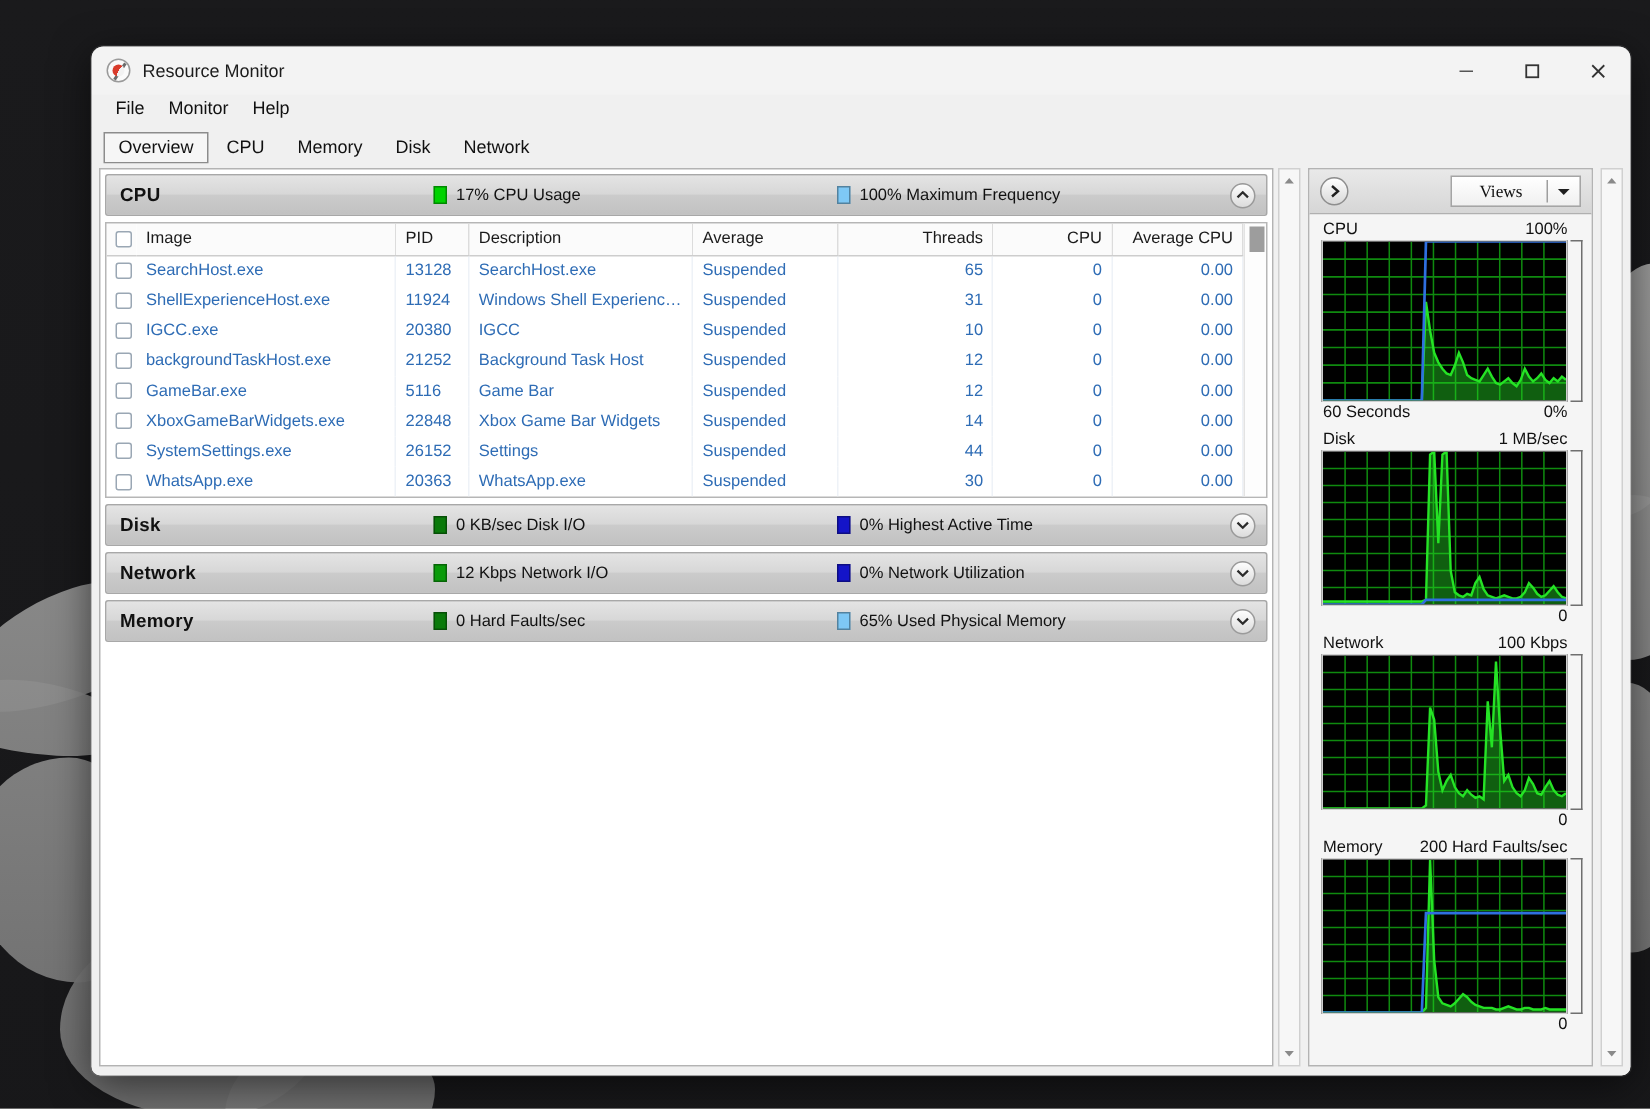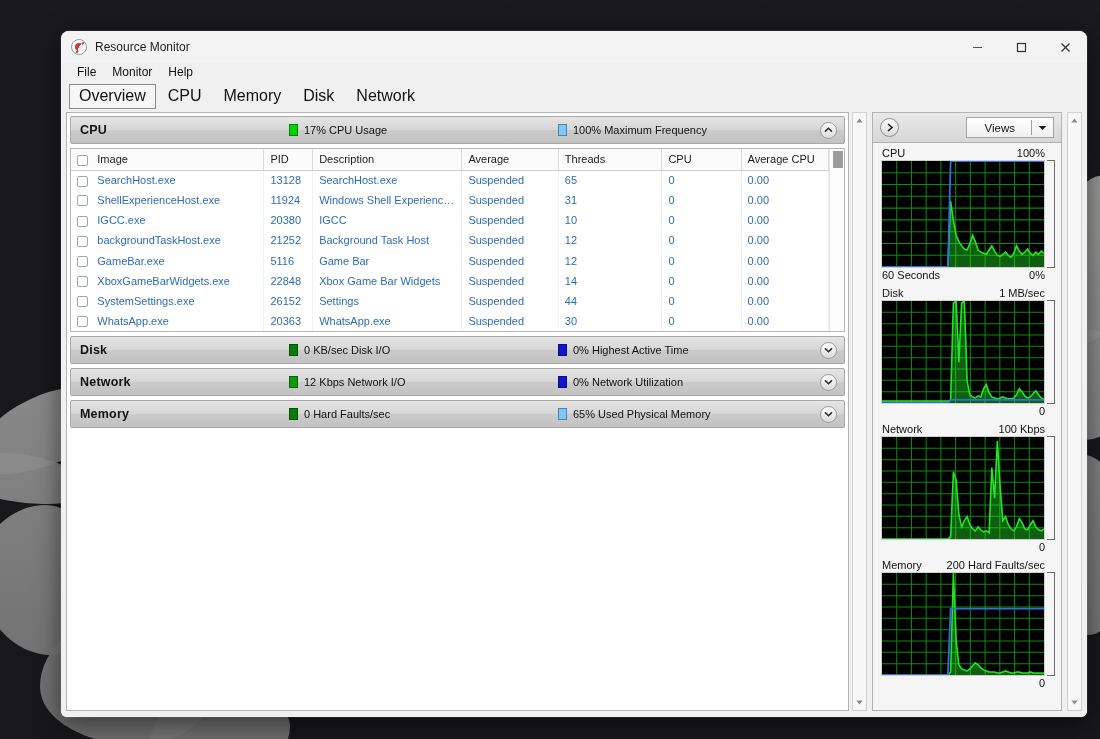--- a/index.html
+++ b/index.html
@@ -80,21 +80,21 @@
   .winbtn svg { display:block; }
 
   
   .menubar { height:22px; display:flex; padding-left:8px;
              background:#f0f0f0; flex:0 0 auto; }
   .menuitem { font-size:12px; color:#111; padding:2px 8px; }
 
   
   .tabstrip { height:24px; display:flex; align-items:flex-end; padding-left:8px;
               background:#f0f0f0; flex:0 0 auto; gap:2px; }
-  .tab { font-size:16px; color:#111; padding:2px 9px 3px; border:1px solid transparent; }
+  .tab { font-size:12px; color:#111; padding:2px 9px 3px; border:1px solid transparent; }
   .tab.active { border:1px solid #8c8c8c; background:#f6f6f6; }
 
   
   .wbody { flex:1 1 auto; display:flex; min-height:0; background:#f0f0f0;
            padding:3px 0 6px 0; }
   .leftpane {
     flex:1 1 auto; min-width:0; margin-left:5px;
     background:#ffffff; border:1px solid #b3b3b3;
     display:flex; flex-direction:column; overflow:hidden;
   }
@@ -126,21 +126,21 @@
     height:184px; display:flex; overflow:hidden; position:relative;
   }
   table.proc { border-collapse:collapse; width:100%; table-layout:fixed; }
   table.proc th {
     font-size:11px; font-weight:normal; color:#1a1a1a;
     background:#fbfbfb;
     border-right:1px solid #dcdcdc; border-bottom:1px solid #cdcdcd;
     height:21px; padding:0 6px; text-align:left; white-space:nowrap;
     position:relative;
   }
-  table.proc th.num, table.proc td.num { text-align:left; }
+  table.proc th.num, table.proc td.num { text-align:right; }
   table.proc td {
     font-size:11px; color:#2e6cb5; height:16.8px; padding:0 6px;
     border-right:1px solid #eef2f7; white-space:nowrap;
     overflow:hidden; text-overflow:ellipsis;
   }
   td.cb, th.cb { width:18px; padding:0 0 0 6px !important; border-right:none !important; }
   .chk { width:11px; height:11px; border:1px solid #9aa7b4; background:#fff;
          border-radius:2px; display:inline-block; vertical-align:middle; }
   .tbl-scrollbar { width:15px; flex:0 0 15px; background:#fdfdfd;
                    border-left:1px solid #e3e3e3; position:relative; }
@@ -154,21 +154,21 @@
     display:flex; flex-direction:column; overflow:hidden;
   }
   .views-bar { height:30px; display:flex; align-items:center; flex:0 0 auto;
                background:linear-gradient(180deg,#e9e9e9,#d6d6d6);
                border-bottom:1px solid #b0b0b0; }
   .circ-btn { width:19px; height:19px; margin-left:7px; border-radius:50%;
               background:linear-gradient(180deg,#fefefe,#d9d9d9);
               border:1px solid #8e8e8e; display:flex; align-items:center; justify-content:center; }
   .views-btn { margin-left:auto; margin-right:7px; height:21px; display:flex; align-items:center;
                background:linear-gradient(180deg,#ffffff,#f0f0f0);
-               border:1px solid #a5a5a5; }
+               border:1px solid #a5a5a5;font-family:Liberation Serif, serif; }
   .views-btn .lbl { font-size:11.5px; color:#111; padding:0 16px 0 18px; }
   .views-btn .sep { width:1px; height:15px; background:#9e9e9e; }
   .views-btn .dd { padding:0 6px; display:flex; align-items:center; }
 
   .graphs { flex:1 1 auto; padding:4px 6px 4px 8px; overflow:hidden; background:#f5f5f5; }
   .graph-block { margin-bottom:6px; }
   .graph-head { display:flex; justify-content:space-between; align-items:baseline;
                 font-size:11px; color:#111; padding:0 10px 1px 1px; }
   .graph-foot { display:flex; justify-content:space-between; align-items:baseline;
                 font-size:11px; color:#111; padding:1px 10px 0 1px; }

